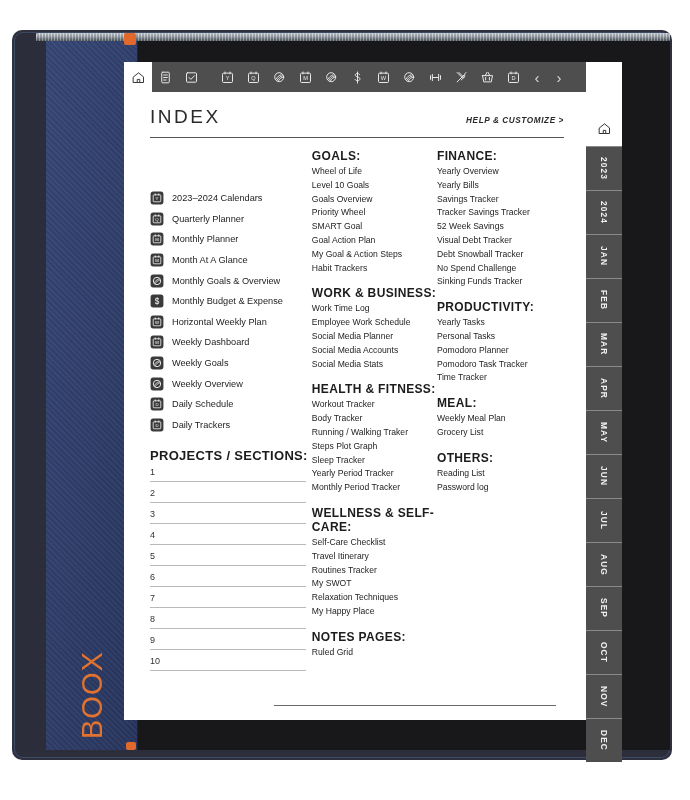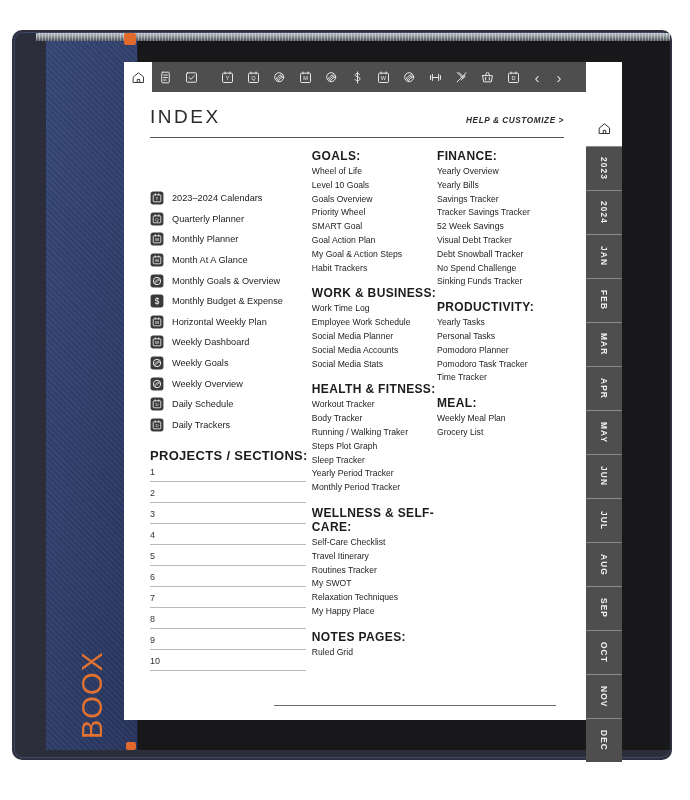--- a/index.html
+++ b/index.html
@@ -497,20 +497,25 @@
               <div class="sec-item">Personal Tasks</div>
               <div class="sec-item">Pomodoro Planner</div>
               <div class="sec-item">Pomodoro Task Tracker</div>
               <div class="sec-item">Time Tracker</div>
             </div>
             <div class="sec-block">
               <div class="sec-head">MEAL:</div>
               <div class="sec-item">Weekly Meal Plan</div>
               <div class="sec-item">Grocery List</div>
             </div>
+            <div class="sec-block">
+              <div class="sec-head">OTHERS:</div>
+              <div class="sec-item">Reading List</div>
+              <div class="sec-item">Password log</div>
+            </div>
           </div>
       </div>
     </div>
     <div class="bottom-rule"></div>
   </div>
 
   <div class="rail" id="rail">
       <div class="rail-notch"></div>
       <div class="rail-home">
         <svg viewBox="0 0 24 24" width="15" height="15">

